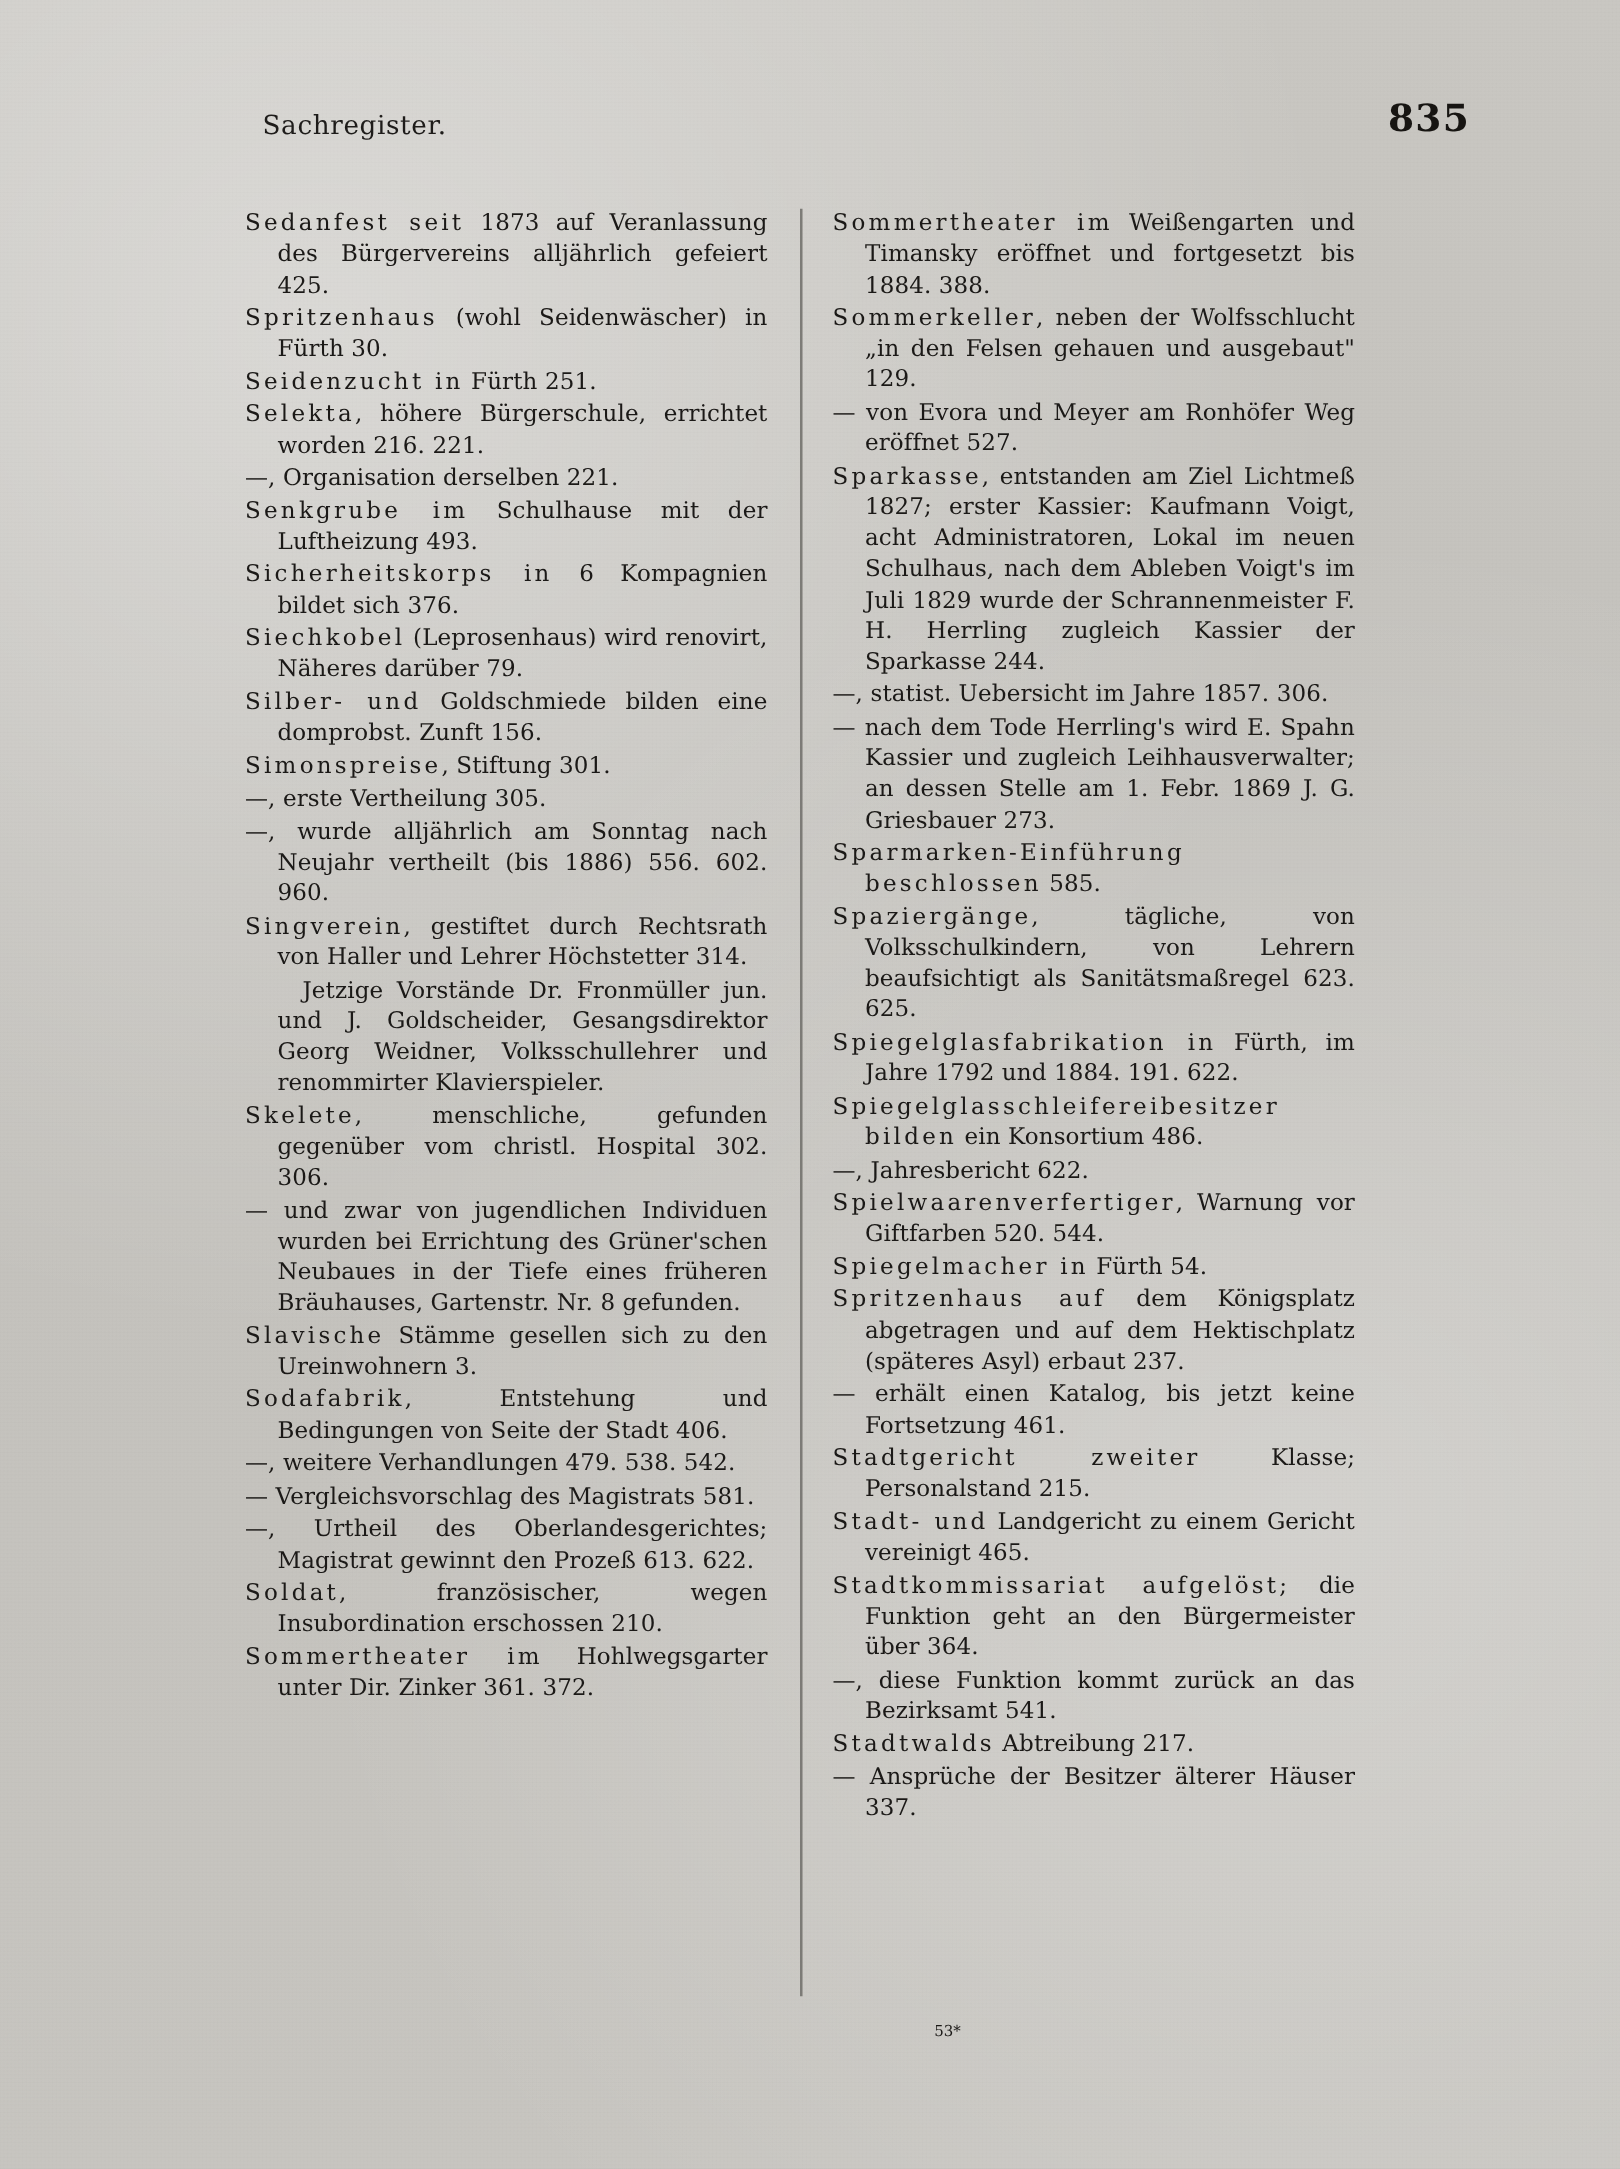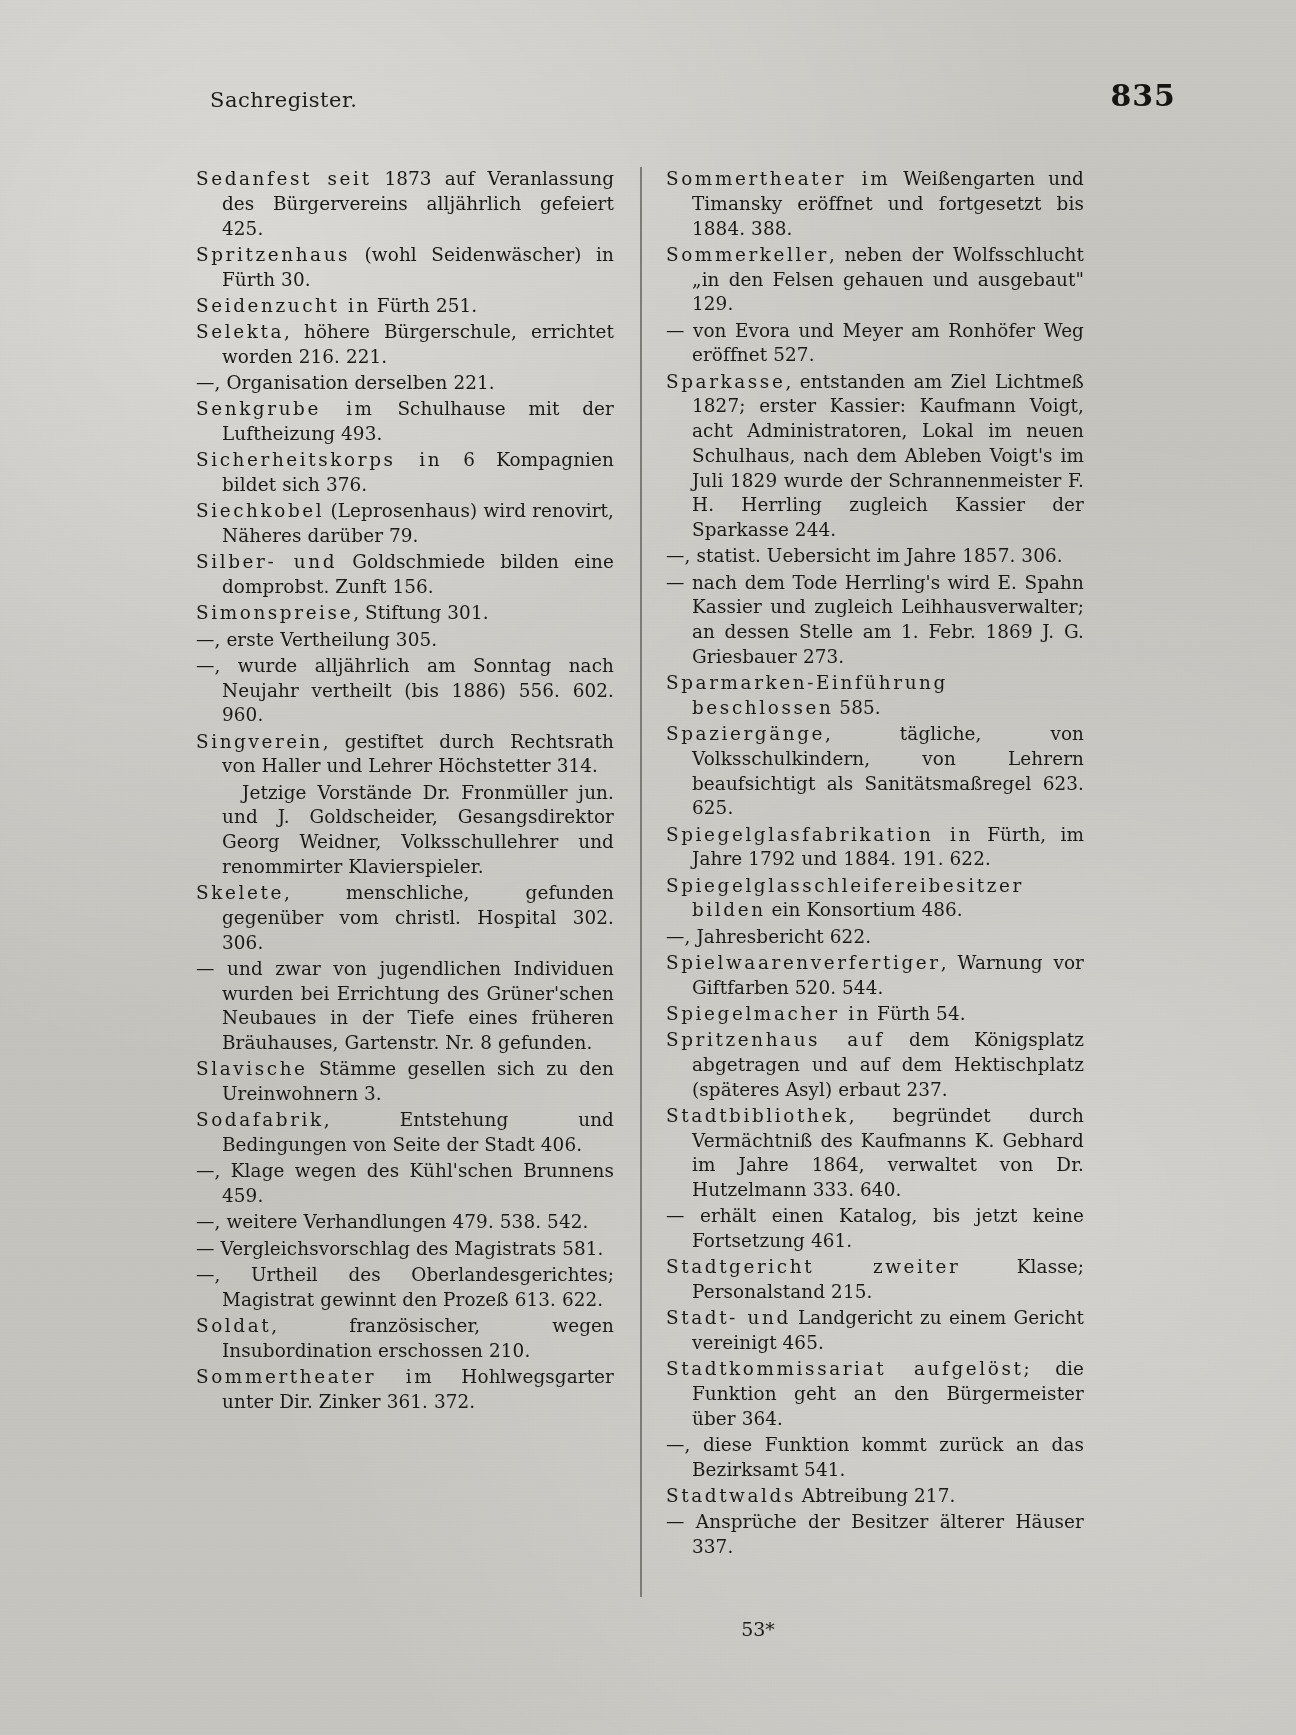--- a/index.html
+++ b/index.html
@@ -109,21 +109,21 @@
     padding-left: 26px;
     text-indent: 20px;
   }
 
   #folio {
     position: absolute;
     left: 0;
     right: 0;
     top: 1618px;
     text-align: center;
-    font-size: 19px;
+    font-size: 12px;
     color: #1b1917;
   }
   #folio span { margin-left: 220px; }
 </style>
 </head>
 <body>
 
 <div id="page">
   <div class="noise"></div>
 
@@ -147,21 +147,20 @@
       <p class="entry"><span class="head">Silber- und</span> Goldschmiede bilden eine domprobst. Zunft 156.</p>
       <p class="entry"><span class="head">Simonspreise</span>, Stiftung 301.</p>
       <p class="entry sub">—, erste Vertheilung 305.</p>
       <p class="entry sub">—, wurde alljährlich am Sonntag nach Neujahr vertheilt (bis 1886) 556. 602. 960.</p>
       <p class="entry"><span class="head">Singverein</span>, gestiftet durch Rechtsrath von Haller und Lehrer Höchstetter 314.</p>
       <p class="entry indent2">Jetzige Vorstände Dr. Fronmüller jun. und J. Goldscheider, Gesangsdirektor Georg Weidner, Volksschullehrer und renommirter Klavierspieler.</p>
       <p class="entry"><span class="head">Skelete</span>, menschliche, gefunden gegenüber vom christl. Hospital 302. 306.</p>
       <p class="entry sub">— und zwar von jugendlichen Individuen wurden bei Errichtung des Grüner'schen Neubaues in der Tiefe eines früheren Bräuhauses, Gartenstr. Nr. 8 gefunden.</p>
       <p class="entry"><span class="head">Slavische</span> Stämme gesellen sich zu den Ureinwohnern 3.</p>
       <p class="entry"><span class="head">Sodafabrik</span>, Entstehung und Bedingungen von Seite der Stadt 406.</p>
-      <p class="entry sub">—, Klage wegen des Kühl'schen Brunnens 459.</p>
       <p class="entry sub">—, weitere Verhandlungen 479. 538. 542.</p>
       <p class="entry sub">— Vergleichsvorschlag des Magistrats 581.</p>
       <p class="entry sub">—, Urtheil des Oberlandesgerichtes; Magistrat gewinnt den Prozeß 613. 622.</p>
       <p class="entry"><span class="head">Soldat</span>, französischer, wegen Insubordination erschossen 210.</p>
       <p class="entry"><span class="head">Sommertheater im</span> Hohlwegsgarter unter Dir. Zinker 361. 372.</p>
     </div>
 
     <div class="col" id="col-right">
       <p class="entry"><span class="head">Sommertheater im</span> Weißengarten und Timansky eröffnet und fortgesetzt bis 1884. 388.</p>
       <p class="entry"><span class="head">Sommerkeller</span>, neben der Wolfsschlucht „in den Felsen gehauen und ausgebaut" 129.</p>
@@ -170,21 +169,20 @@
       <p class="entry sub">—, statist. Uebersicht im Jahre 1857. 306.</p>
       <p class="entry sub">— nach dem Tode Herrling's wird E. Spahn Kassier und zugleich Leihhausverwalter; an dessen Stelle am 1. Febr. 1869 J. G. Griesbauer 273.</p>
       <p class="entry"><span class="head">Sparmarken-Einführung beschlossen</span> 585.</p>
       <p class="entry"><span class="head">Spaziergänge</span>, tägliche, von Volksschulkindern, von Lehrern beaufsichtigt als Sanitätsmaßregel 623. 625.</p>
       <p class="entry"><span class="head">Spiegelglasfabrikation in</span> Fürth, im Jahre 1792 und 1884. 191. 622.</p>
       <p class="entry"><span class="head">Spiegelglasschleifereibesitzer bilden</span> ein Konsortium 486.</p>
       <p class="entry sub">—, Jahresbericht 622.</p>
       <p class="entry"><span class="head">Spielwaarenverfertiger</span>, Warnung vor Giftfarben 520. 544.</p>
       <p class="entry"><span class="head">Spiegelmacher in</span> Fürth 54.</p>
       <p class="entry"><span class="head">Spritzenhaus auf</span> dem Königsplatz abgetragen und auf dem Hektischplatz (späteres Asyl) erbaut 237.</p>
-      <p class="entry"><span class="head">Stadtbibliothek</span>, begründet durch Vermächtniß des Kaufmanns K. Gebhard im Jahre 1864, verwaltet von Dr. Hutzelmann 333. 640.</p>
       <p class="entry sub">— erhält einen Katalog, bis jetzt keine Fortsetzung 461.</p>
       <p class="entry"><span class="head">Stadtgericht zweiter</span> Klasse; Personalstand 215.</p>
       <p class="entry"><span class="head">Stadt- und</span> Landgericht zu einem Gericht vereinigt 465.</p>
       <p class="entry"><span class="head">Stadtkommissariat aufgelöst</span>; die Funktion geht an den Bürgermeister über 364.</p>
       <p class="entry sub">—, diese Funktion kommt zurück an das Bezirksamt 541.</p>
       <p class="entry"><span class="head">Stadtwalds</span> Abtreibung 217.</p>
       <p class="entry sub">— Ansprüche der Besitzer älterer Häuser 337.</p>
     </div>
   </div>
 

